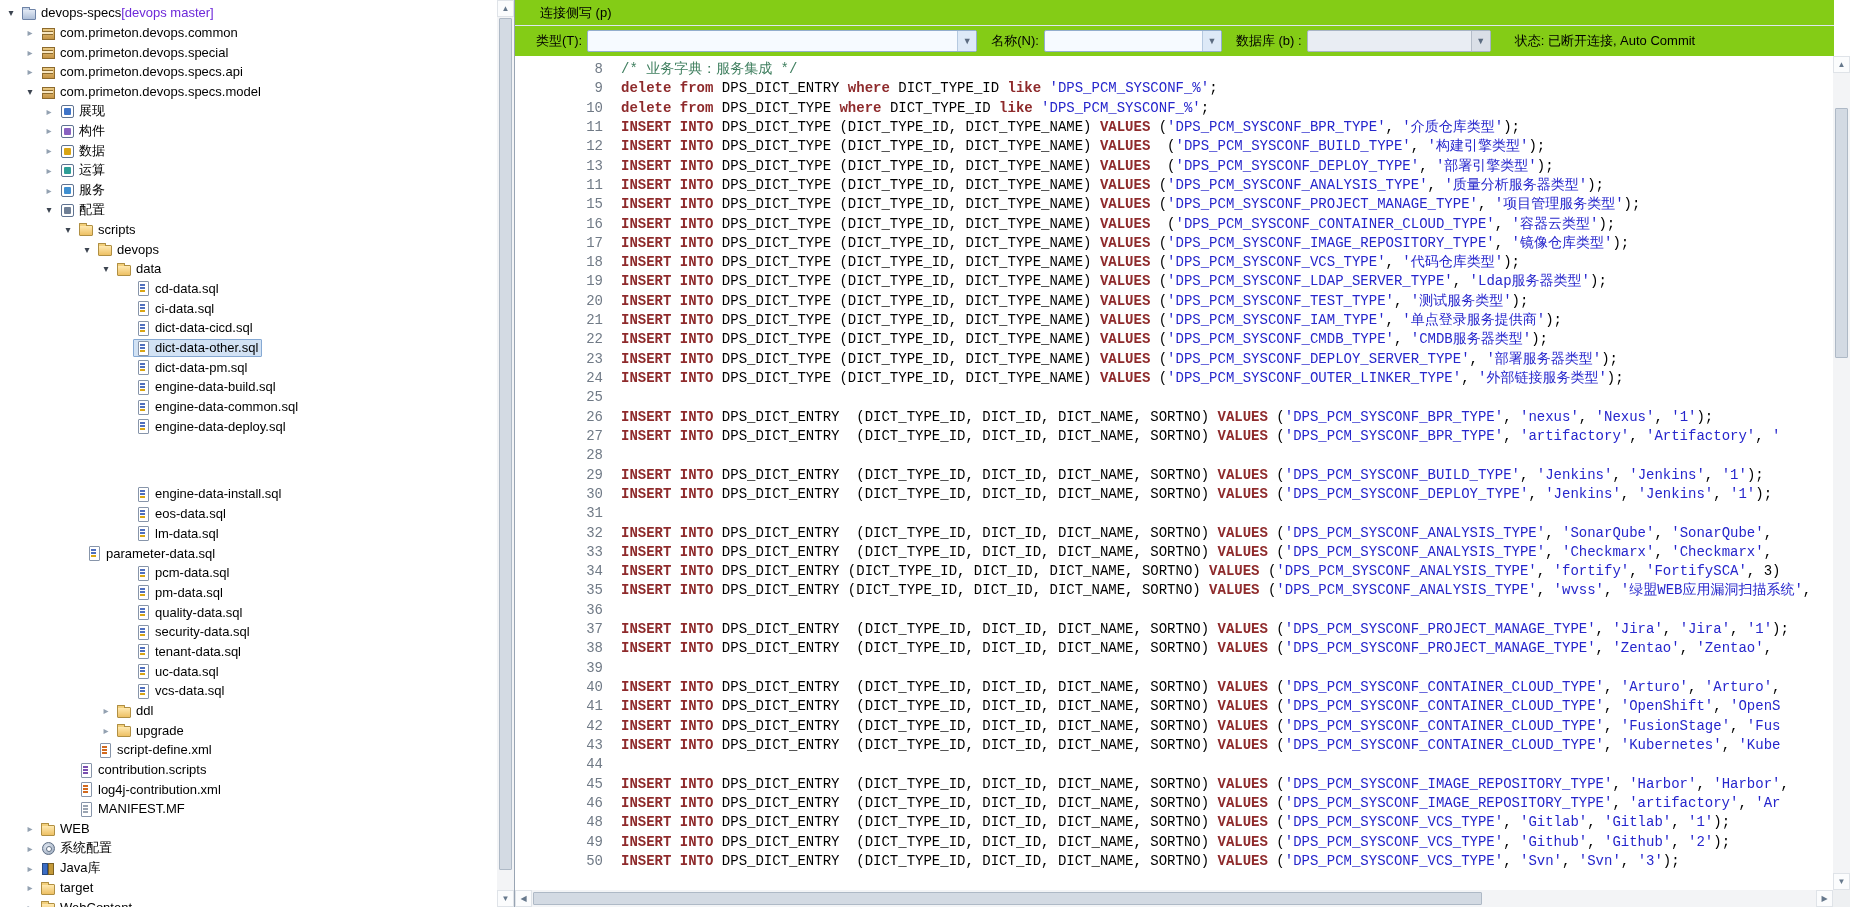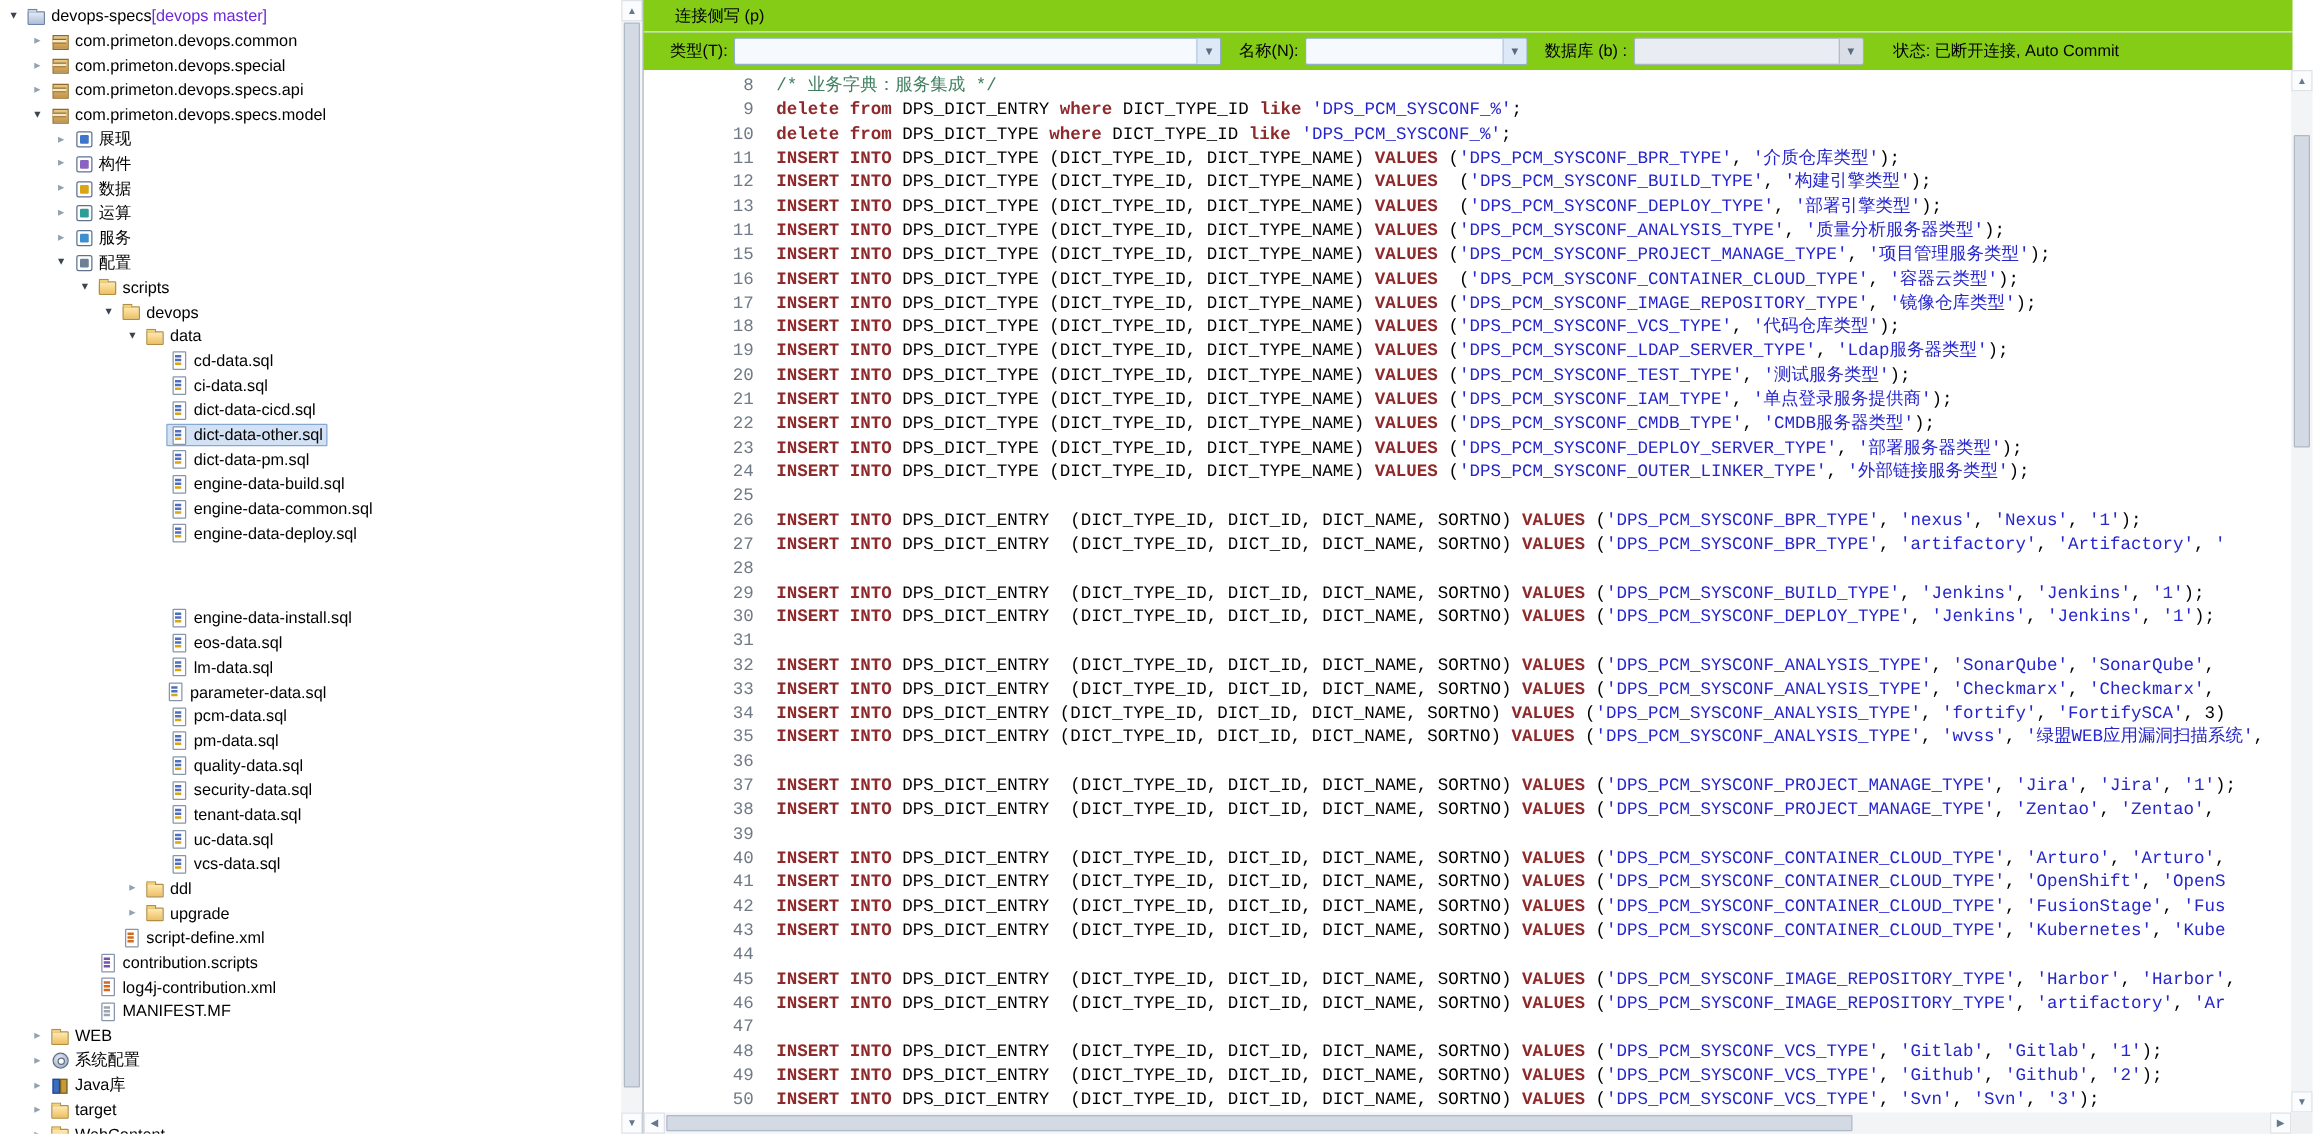--- a/index.html
+++ b/index.html
@@ -252,21 +252,21 @@
           <span class="tlabel">eos-data.sql</span>
         </span>
       </div>
       <div class="trow" style="padding-left: 117px;">
         <span class="arrow"></span>
         <span class="rowc">
           <span class="ticon icon-sql"></span>
           <span class="tlabel">lm-data.sql</span>
         </span>
       </div>
-      <div class="trow" style="padding-left: 114px;">
+      <div class="trow" style="padding-left: 68px;">
         <span class="arrow"></span>
         <span class="rowc">
           <span class="ticon icon-sql"></span>
           <span class="tlabel">parameter-data.sql</span>
         </span>
       </div>
       <div class="trow" style="padding-left: 117px;">
         <span class="arrow"></span>
         <span class="rowc">
           <span class="ticon icon-sql"></span>
@@ -463,21 +463,20 @@
       <div class="cl"><span class="ln">37</span><span class="lc"><span class="tk-k">INSERT INTO </span><span class="tk-p">DPS_DICT_ENTRY  (DICT_TYPE_ID, DICT_ID, DICT_NAME, SORTNO) </span><span class="tk-k">VALUES </span><span class="tk-p">(</span><span class="tk-s">'DPS_PCM_SYSCONF_PROJECT_MANAGE_TYPE'</span><span class="tk-p">, </span><span class="tk-s">'Jira'</span><span class="tk-p">, </span><span class="tk-s">'Jira'</span><span class="tk-p">, </span><span class="tk-s">'1'</span><span class="tk-p">);</span></span></div>
       <div class="cl"><span class="ln">38</span><span class="lc"><span class="tk-k">INSERT INTO </span><span class="tk-p">DPS_DICT_ENTRY  (DICT_TYPE_ID, DICT_ID, DICT_NAME, SORTNO) </span><span class="tk-k">VALUES </span><span class="tk-p">(</span><span class="tk-s">'DPS_PCM_SYSCONF_PROJECT_MANAGE_TYPE'</span><span class="tk-p">, </span><span class="tk-s">'Zentao'</span><span class="tk-p">, </span><span class="tk-s">'Zentao'</span><span class="tk-p">, </span></span></div>
       <div class="cl"><span class="ln">39</span><span class="lc"></span></div>
       <div class="cl"><span class="ln">40</span><span class="lc"><span class="tk-k">INSERT INTO </span><span class="tk-p">DPS_DICT_ENTRY  (DICT_TYPE_ID, DICT_ID, DICT_NAME, SORTNO) </span><span class="tk-k">VALUES </span><span class="tk-p">(</span><span class="tk-s">'DPS_PCM_SYSCONF_CONTAINER_CLOUD_TYPE'</span><span class="tk-p">, </span><span class="tk-s">'Arturo'</span><span class="tk-p">, </span><span class="tk-s">'Arturo'</span><span class="tk-p">, </span></span></div>
       <div class="cl"><span class="ln">41</span><span class="lc"><span class="tk-k">INSERT INTO </span><span class="tk-p">DPS_DICT_ENTRY  (DICT_TYPE_ID, DICT_ID, DICT_NAME, SORTNO) </span><span class="tk-k">VALUES </span><span class="tk-p">(</span><span class="tk-s">'DPS_PCM_SYSCONF_CONTAINER_CLOUD_TYPE'</span><span class="tk-p">, </span><span class="tk-s">'OpenShift'</span><span class="tk-p">, </span><span class="tk-s">'OpenS</span></span></div>
       <div class="cl"><span class="ln">42</span><span class="lc"><span class="tk-k">INSERT INTO </span><span class="tk-p">DPS_DICT_ENTRY  (DICT_TYPE_ID, DICT_ID, DICT_NAME, SORTNO) </span><span class="tk-k">VALUES </span><span class="tk-p">(</span><span class="tk-s">'DPS_PCM_SYSCONF_CONTAINER_CLOUD_TYPE'</span><span class="tk-p">, </span><span class="tk-s">'FusionStage'</span><span class="tk-p">, </span><span class="tk-s">'Fus</span></span></div>
       <div class="cl"><span class="ln">43</span><span class="lc"><span class="tk-k">INSERT INTO </span><span class="tk-p">DPS_DICT_ENTRY  (DICT_TYPE_ID, DICT_ID, DICT_NAME, SORTNO) </span><span class="tk-k">VALUES </span><span class="tk-p">(</span><span class="tk-s">'DPS_PCM_SYSCONF_CONTAINER_CLOUD_TYPE'</span><span class="tk-p">, </span><span class="tk-s">'Kubernetes'</span><span class="tk-p">, </span><span class="tk-s">'Kube</span></span></div>
       <div class="cl"><span class="ln">44</span><span class="lc"></span></div>
       <div class="cl"><span class="ln">45</span><span class="lc"><span class="tk-k">INSERT INTO </span><span class="tk-p">DPS_DICT_ENTRY  (DICT_TYPE_ID, DICT_ID, DICT_NAME, SORTNO) </span><span class="tk-k">VALUES </span><span class="tk-p">(</span><span class="tk-s">'DPS_PCM_SYSCONF_IMAGE_REPOSITORY_TYPE'</span><span class="tk-p">, </span><span class="tk-s">'Harbor'</span><span class="tk-p">, </span><span class="tk-s">'Harbor'</span><span class="tk-p">,</span></span></div>
       <div class="cl"><span class="ln">46</span><span class="lc"><span class="tk-k">INSERT INTO </span><span class="tk-p">DPS_DICT_ENTRY  (DICT_TYPE_ID, DICT_ID, DICT_NAME, SORTNO) </span><span class="tk-k">VALUES </span><span class="tk-p">(</span><span class="tk-s">'DPS_PCM_SYSCONF_IMAGE_REPOSITORY_TYPE'</span><span class="tk-p">, </span><span class="tk-s">'artifactory'</span><span class="tk-p">, </span><span class="tk-s">'Ar</span></span></div>
-      <div class="cl"><span class="ln">47</span><span class="lc"></span></div>
       <div class="cl"><span class="ln">48</span><span class="lc"><span class="tk-k">INSERT INTO </span><span class="tk-p">DPS_DICT_ENTRY  (DICT_TYPE_ID, DICT_ID, DICT_NAME, SORTNO) </span><span class="tk-k">VALUES </span><span class="tk-p">(</span><span class="tk-s">'DPS_PCM_SYSCONF_VCS_TYPE'</span><span class="tk-p">, </span><span class="tk-s">'Gitlab'</span><span class="tk-p">, </span><span class="tk-s">'Gitlab'</span><span class="tk-p">, </span><span class="tk-s">'1'</span><span class="tk-p">);</span></span></div>
       <div class="cl"><span class="ln">49</span><span class="lc"><span class="tk-k">INSERT INTO </span><span class="tk-p">DPS_DICT_ENTRY  (DICT_TYPE_ID, DICT_ID, DICT_NAME, SORTNO) </span><span class="tk-k">VALUES </span><span class="tk-p">(</span><span class="tk-s">'DPS_PCM_SYSCONF_VCS_TYPE'</span><span class="tk-p">, </span><span class="tk-s">'Github'</span><span class="tk-p">, </span><span class="tk-s">'Github'</span><span class="tk-p">, </span><span class="tk-s">'2'</span><span class="tk-p">);</span></span></div>
       <div class="cl"><span class="ln">50</span><span class="lc"><span class="tk-k">INSERT INTO </span><span class="tk-p">DPS_DICT_ENTRY  (DICT_TYPE_ID, DICT_ID, DICT_NAME, SORTNO) </span><span class="tk-k">VALUES </span><span class="tk-p">(</span><span class="tk-s">'DPS_PCM_SYSCONF_VCS_TYPE'</span><span class="tk-p">, </span><span class="tk-s">'Svn'</span><span class="tk-p">, </span><span class="tk-s">'Svn'</span><span class="tk-p">, </span><span class="tk-s">'3'</span><span class="tk-p">);</span></span></div>
     </div>
 
   <div class="sb ed-vsb">
     <div class="sb-btn" style="top:0;left:0">▲</div>
     <div class="sb-thumb" style="left:2px;width:13px;top:52px;height:250px"></div>
     <div class="sb-btn" style="bottom:0;left:0">▼</div>
   </div>

